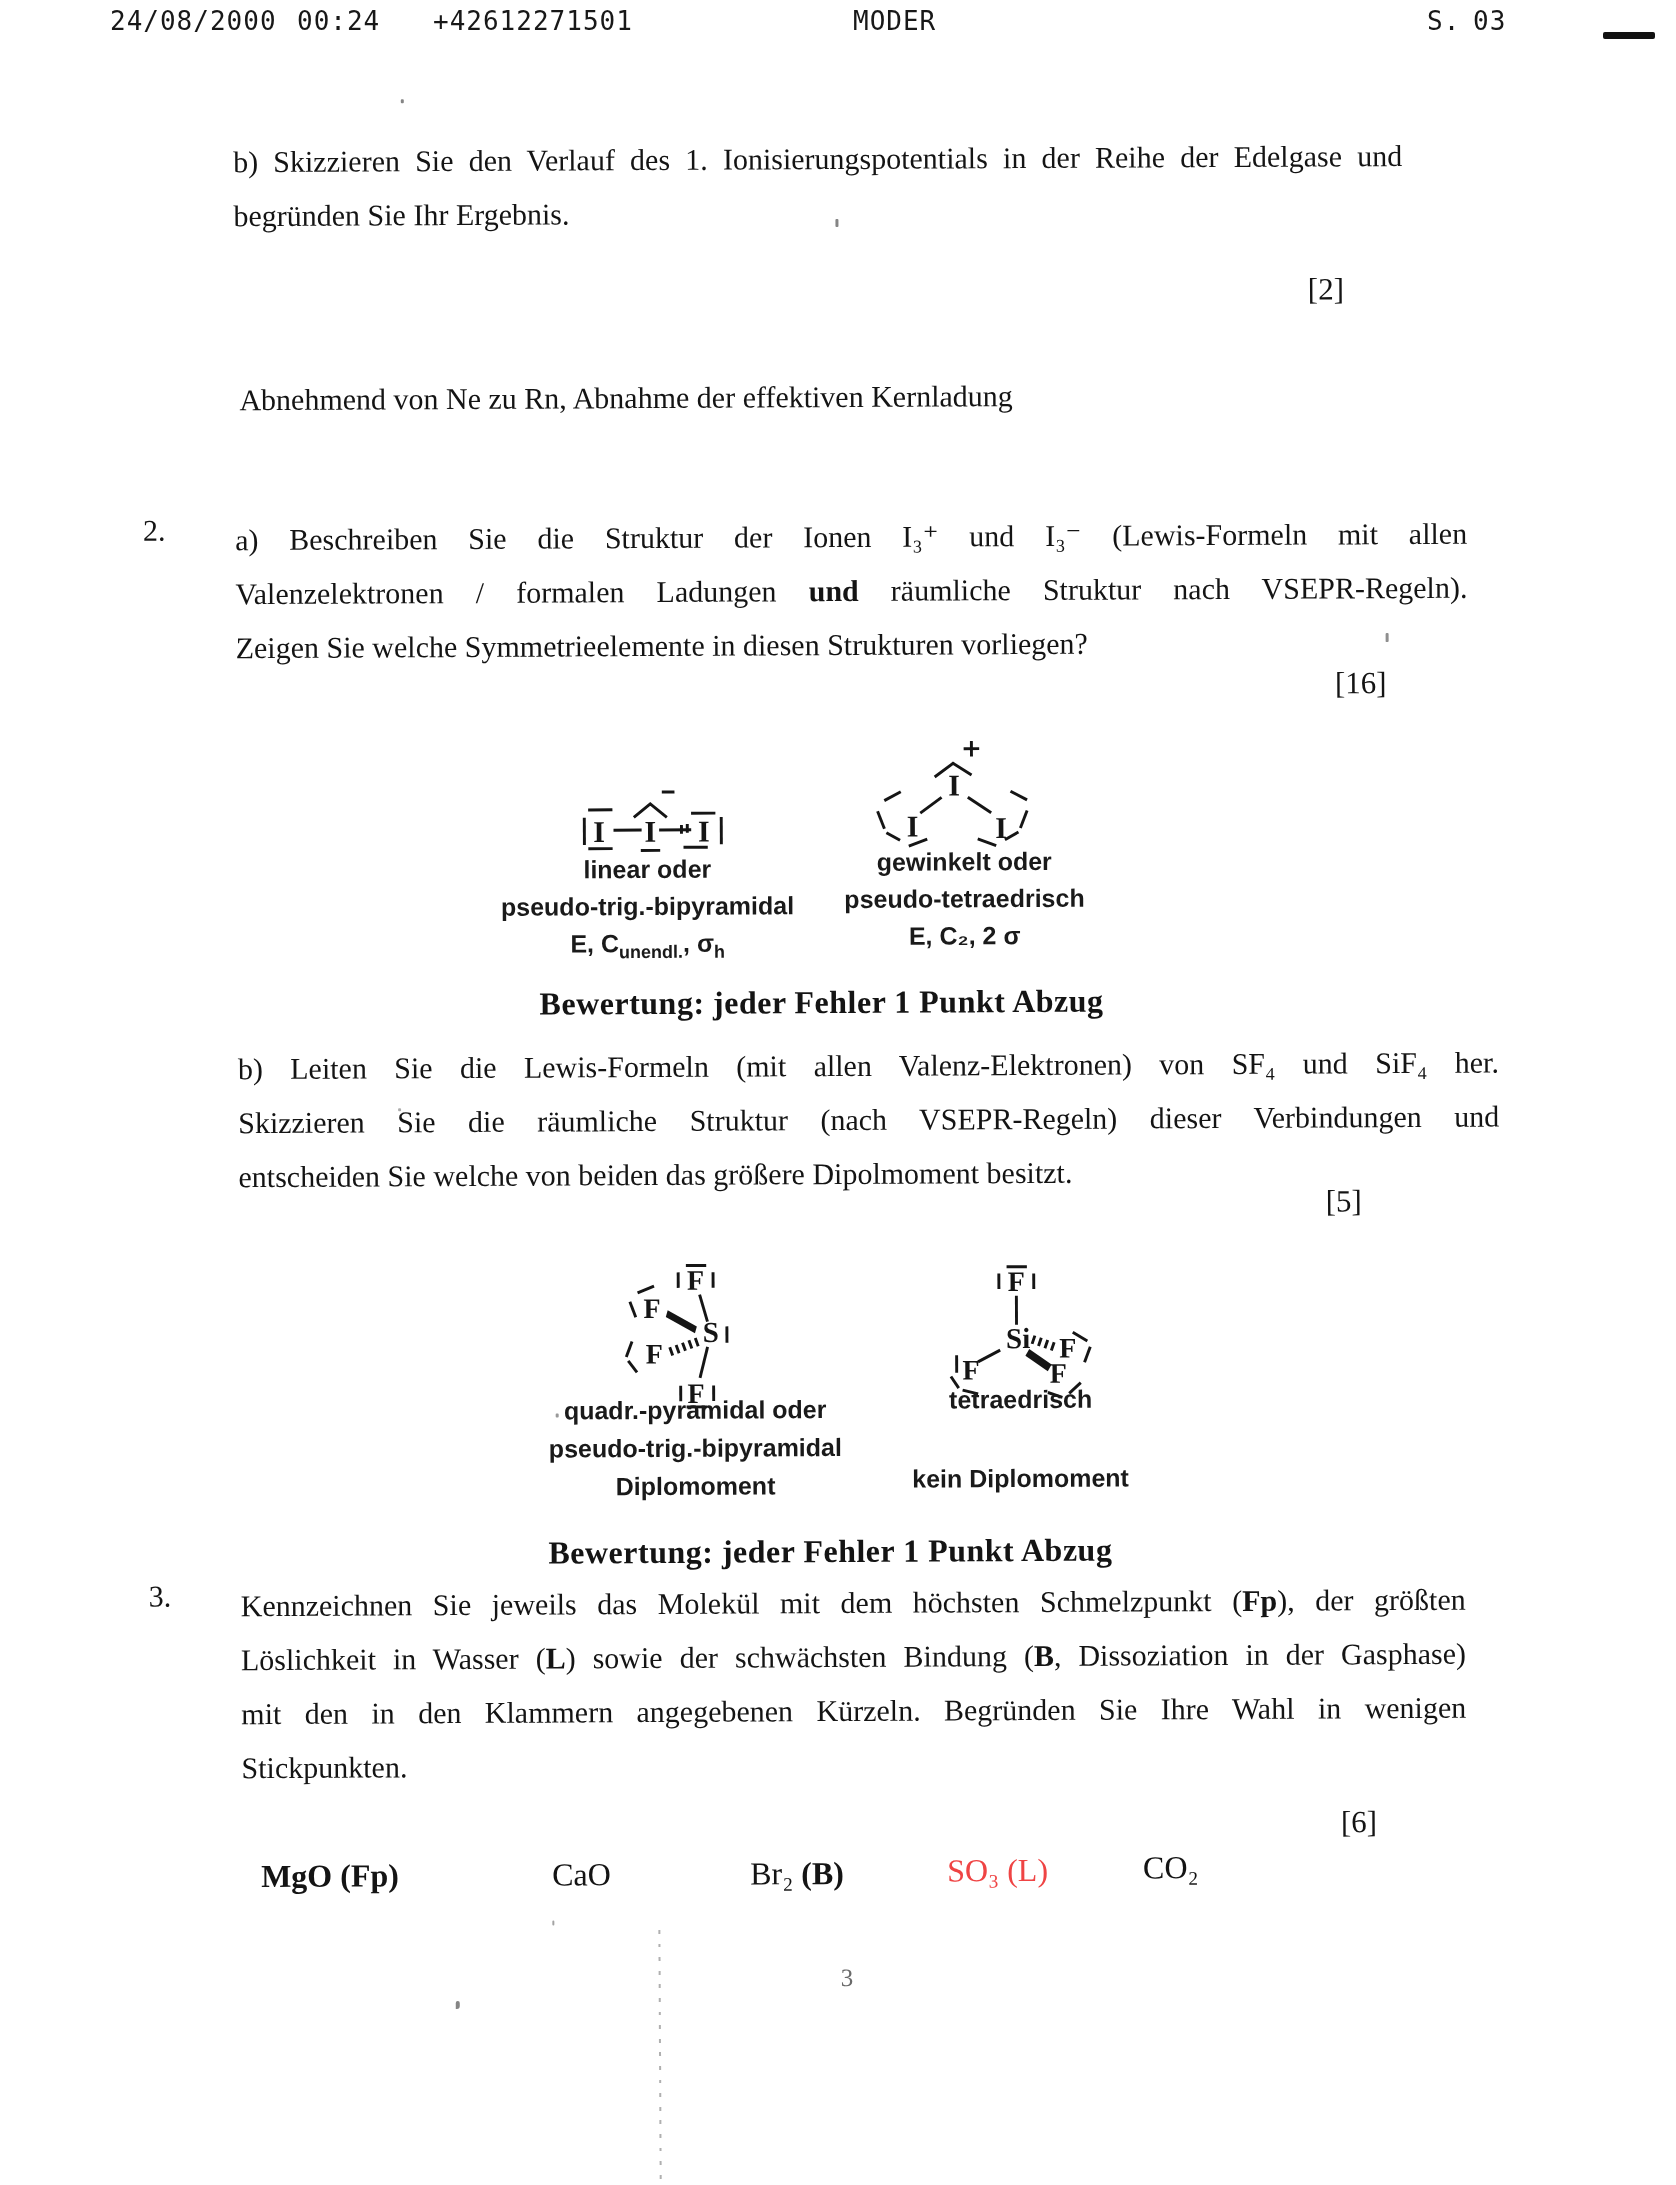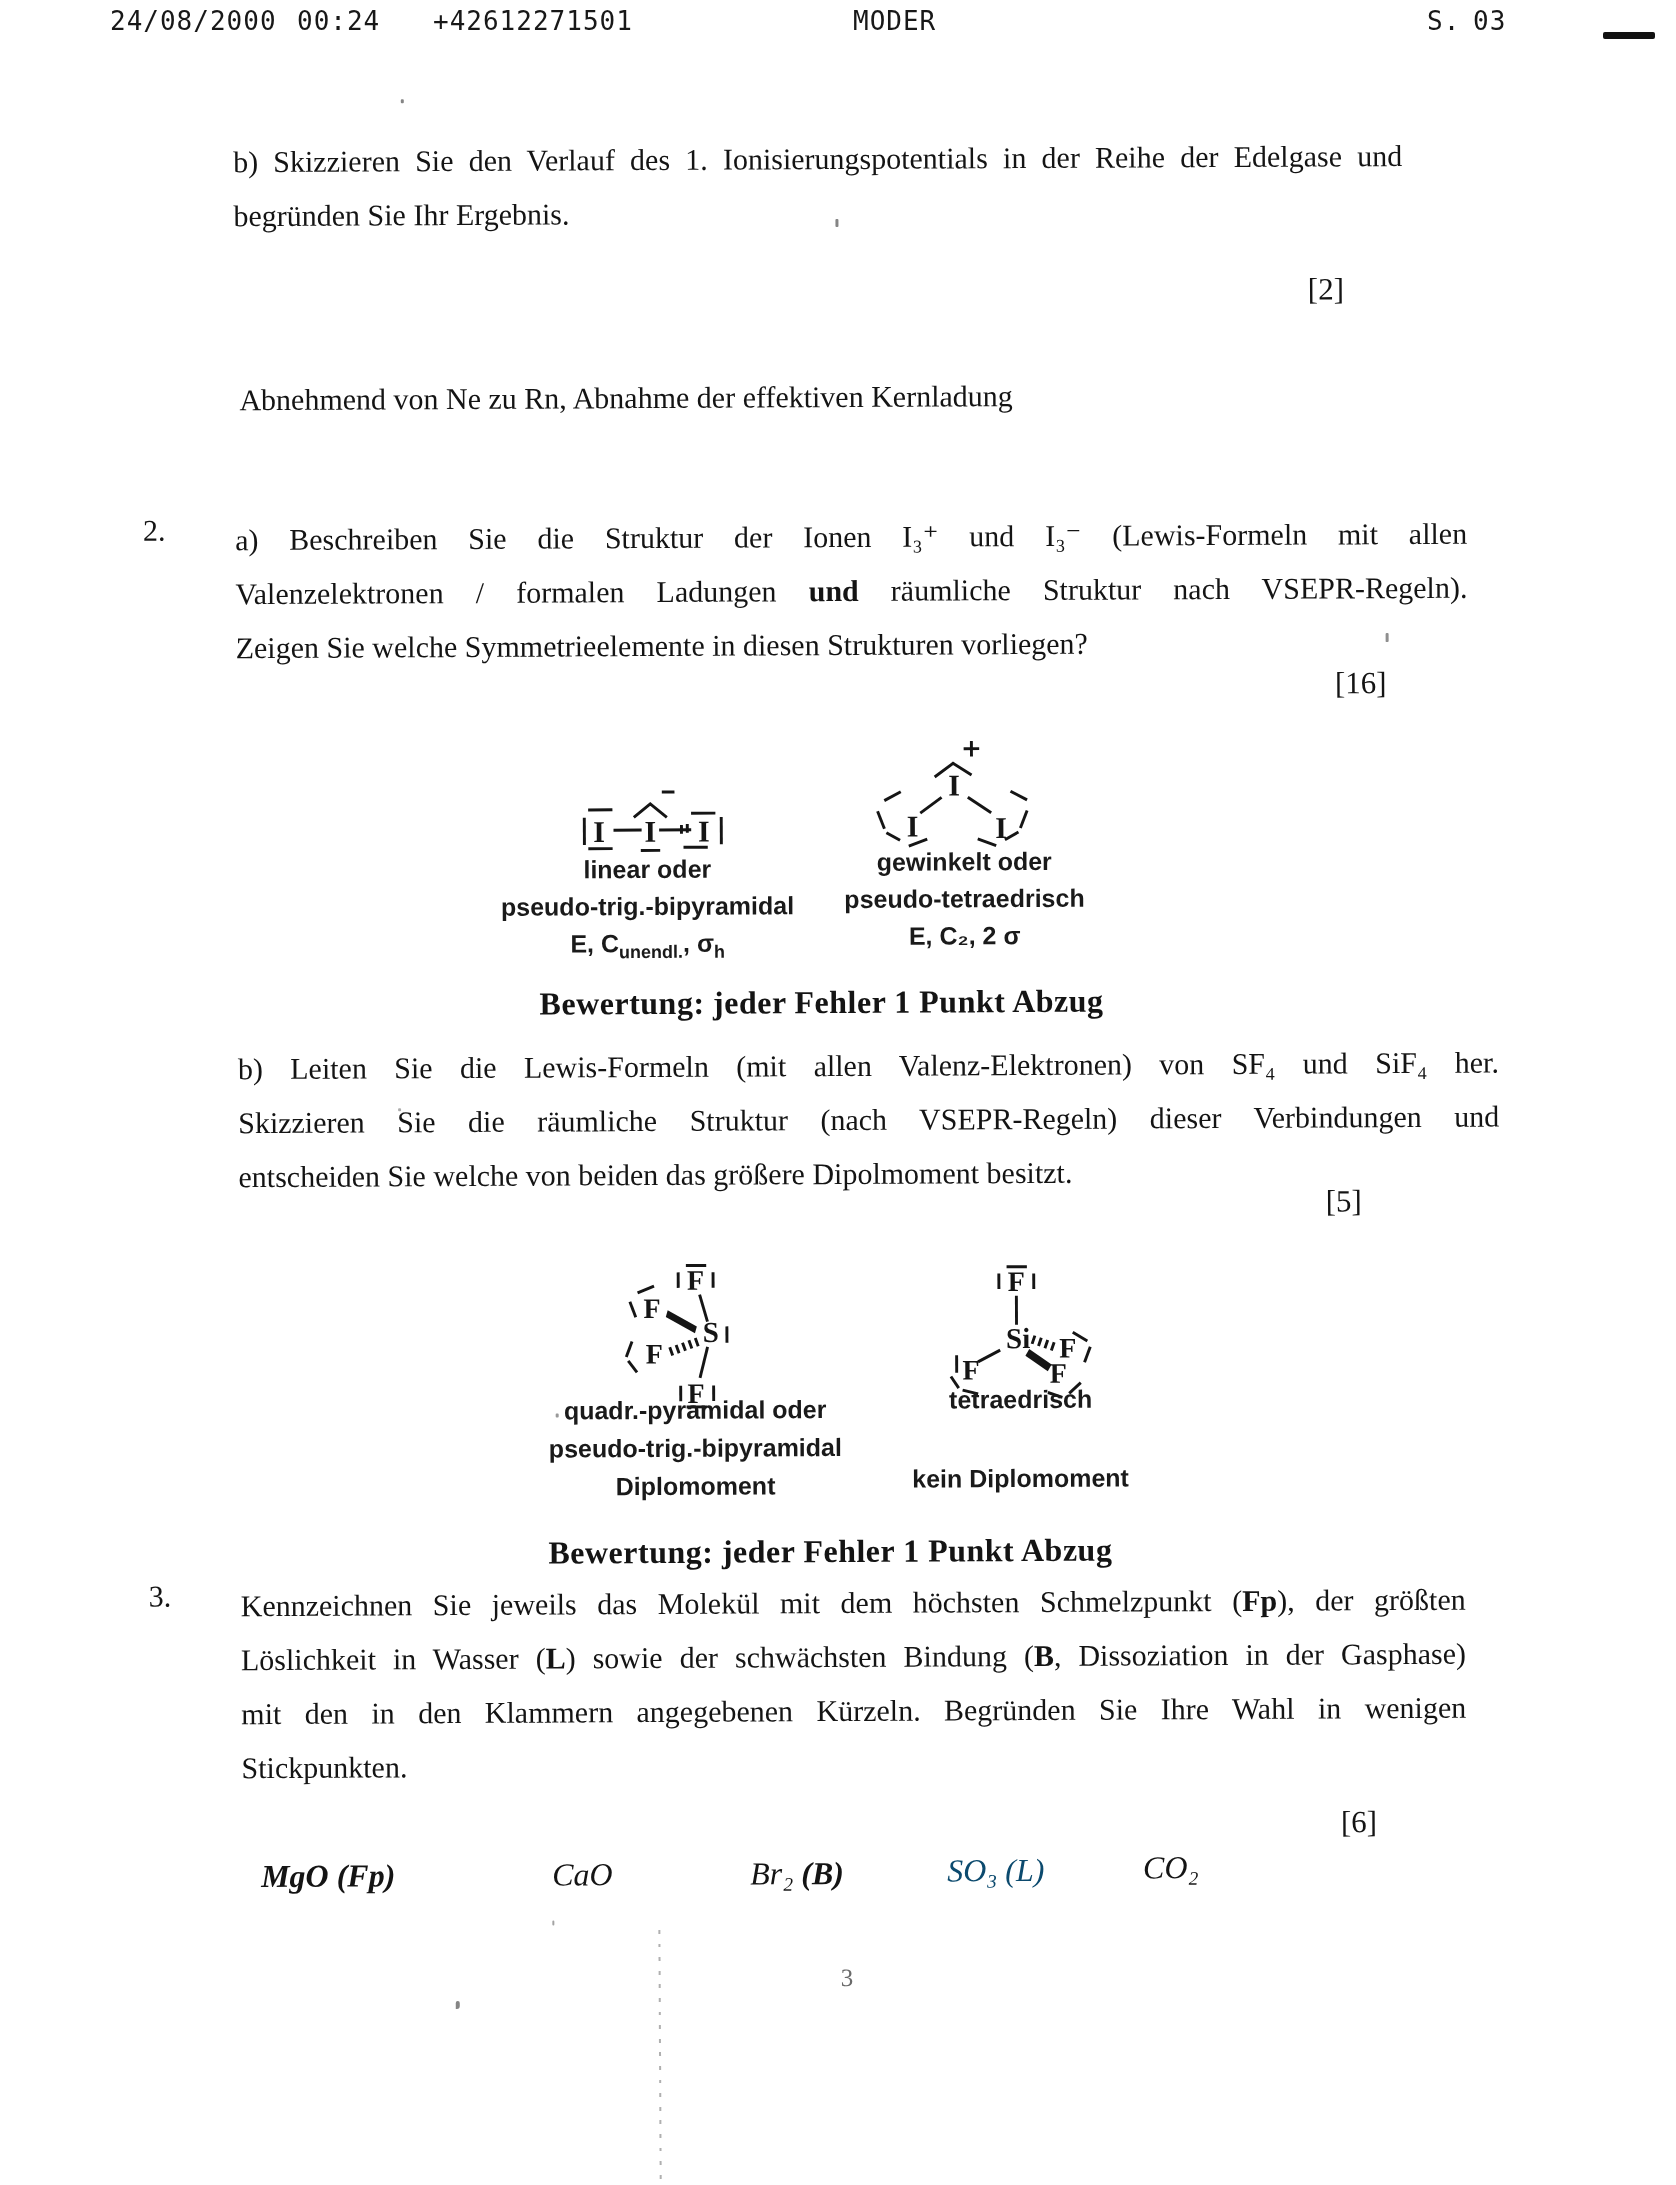--- a/index.html
+++ b/index.html
@@ -15,22 +15,22 @@
   .qnum{position:absolute;font-size:30px;}
   .pts{position:absolute;font-size:31px;}
   .b{font-weight:bold;}
   .ans{position:absolute;font-size:30px;white-space:nowrap;}
   .bew{position:absolute;font-size:32px;font-weight:600;white-space:nowrap;letter-spacing:0.5px;}
   .slabel{position:absolute;font-family:"Liberation Sans","DejaVu Sans",sans-serif;
           font-size:25px;font-weight:700;line-height:37px;text-align:center;color:#1a1a1a;}
   .slabel sub{font-size:18px;}
   .structsvg{position:absolute;}
   .structsvg text{font-family:"Liberation Serif","DejaVu Serif",serif;font-weight:600;fill:#151515;}
-  .formula{position:absolute;font-size:32px;white-space:nowrap;font-style:italic;}
-  .faint{color:#0c4a6e;}
+  .formula{position:absolute;font-size:32px;white-space:nowrap;}
+  .faint{color:#ef4444;}
   .pageno{position:absolute;font-size:25px;color:#6a6a6a;}
   .mark{position:absolute;background:#111;}
   .dotline{position:absolute;width:1.9px;opacity:.55;
            background:repeating-linear-gradient(to bottom,#6f6f6f 0 3.9px,transparent 3.9px 13.6px);}
   .speck{position:absolute;background:#333;border-radius:1px;}
 </style>
 </head>
 <body>
 
 <div class="page">

